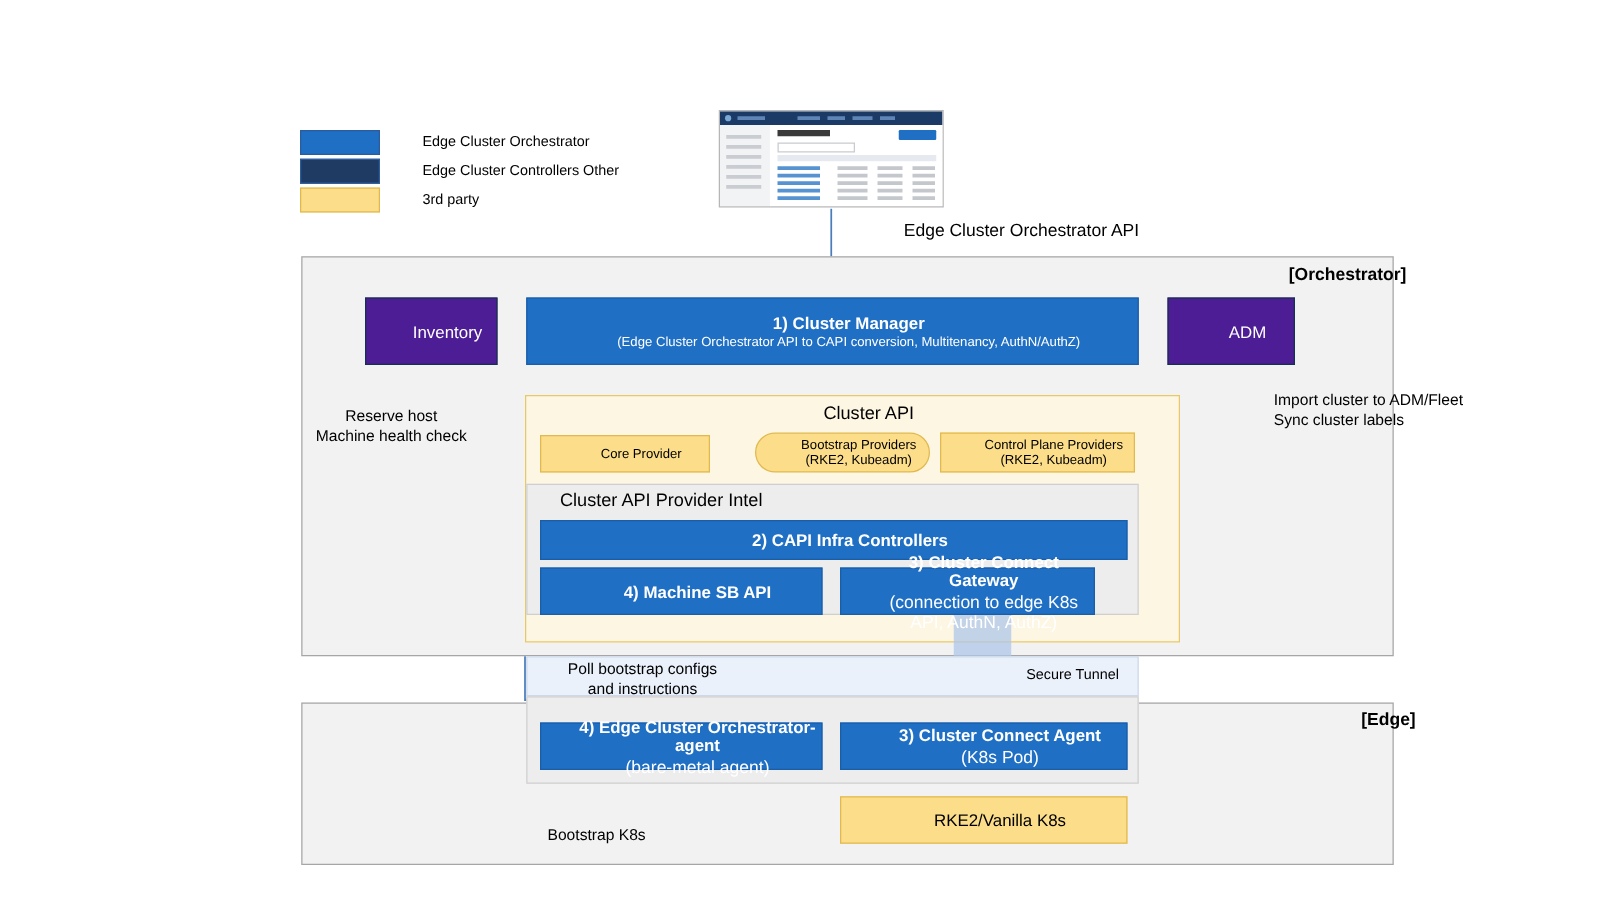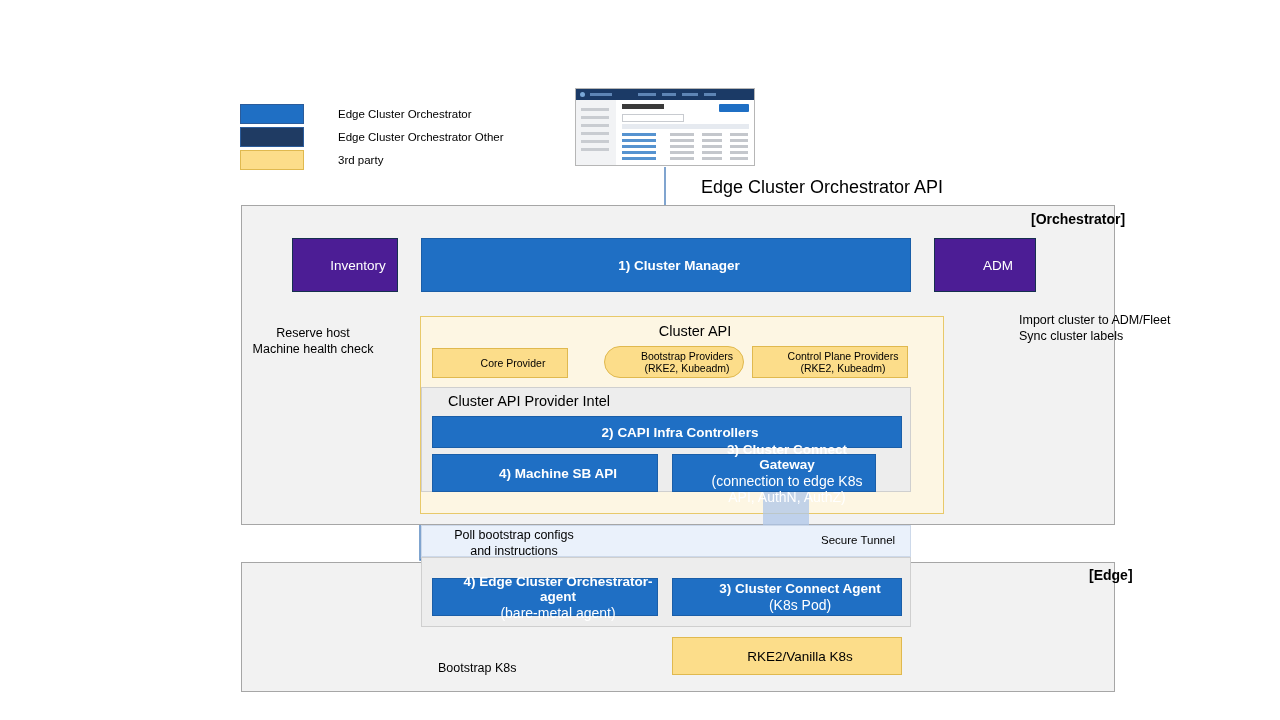--- a/index.html
+++ b/index.html
@@ -161,21 +161,21 @@
 </head>
 <body>
 
 <div class="abs" style="left:240px; top:104px; width:300px;">
   <div class="abs" style="left:0; top:0;">
     <div class="abs legend-swatch" style="left:0; top:0; background:#1f6fc4;"></div>
     <div class="abs legend-label" style="left:72px; top:0;">Edge Cluster Orchestrator</div>
   </div>
   <div class="abs" style="left:0; top:23px;">
     <div class="abs legend-swatch" style="left:0; top:0; background:#1f3b63;"></div>
-    <div class="abs legend-label" style="left:72px; top:0;">Edge Cluster Orchestrator Other</div>
+    <div class="abs legend-label" style="left:72px; top:0;">Edge Cluster Controllers Other</div>
   </div>
   <div class="abs" style="left:0; top:46px;">
     <div class="abs legend-swatch" style="left:0; top:0; background:#fcdd8a; border-color:#e0b94f;"></div>
     <div class="abs legend-label" style="left:72px; top:0;">3rd party</div>
   </div>
 </div>
 
 <div class="abs thumb" style="left:575px; top:88px;">
   <div class="thumb-topbar">
     <div class="dot" style="left:4px;"></div>
@@ -249,35 +249,36 @@
 
   <polyline points="545,578 545,560 420,560 420,512 545,512 545,492" fill="none" stroke="#4a7ebb" stroke-width="1.4" marker-end="url(#ar)"></polyline>
 
   <polyline points="390,600 390,657 672,657" fill="none" stroke="#4a7ebb" stroke-width="1.4" marker-end="url(#ar)"></polyline>
 
   <line x1="786" y1="492" x2="786" y2="572" stroke="#b9cfe8" stroke-width="1.2"></line>
 
   <line x1="830" y1="376" x2="805" y2="492" stroke="#d8b893" stroke-width="1.1"></line>
 </svg>
 
-<div class="abs label" style="left:675px; top:176px; font-size:18px;">Edge Cluster Orchestrator API</div>
+<div class="abs label" style="left:697px; top:176px; font-size:14px;">Edge Cluster Orchestrator API</div>
 
 <div class="abs orch-box" style="left:241px; top:205px; width:874px; height:320px;"></div>
 <div class="abs box-tag" style="left:1005px; top:211px;">[Orchestrator]</div>
 
 <div class="abs node node-darkblue" style="left:292px; top:238px; width:106px; height:54px;">
   <div class="n-main">Inventory</div>
 </div>
 
 <div class="abs node node-darkblue" style="left:934px; top:238px; width:102px; height:54px;">
   <div class="n-main">ADM</div>
 </div>
 
 <div class="abs node node-blue" style="left:421px; top:238px; width:490px; height:54px;">
   <div class="n-main"><span class="n-bold">1)</span> <span class="n-bold">Cluster Manager</span></div>
+  <div class="n-sub">(Edge Cluster Orchestrator API to CAPI conversion, Multitenancy, AuthN/AuthZ)</div>
 </div>
 
 <div class="abs capi-box" style="left:420px; top:316px; width:524px; height:198px;">
   <div class="capi-title" style="margin-top:6px;">Cluster API</div>
 </div>
 
 <div class="abs node node-yellow" style="left:432px; top:348px; width:136px; height:30px;">
   <div style="font-size:10.5px;">Core Provider</div>
 </div>
 <div class="abs node node-yellow" style="left:604px; top:346px; width:140px; height:32px;border-radius:16px;">

